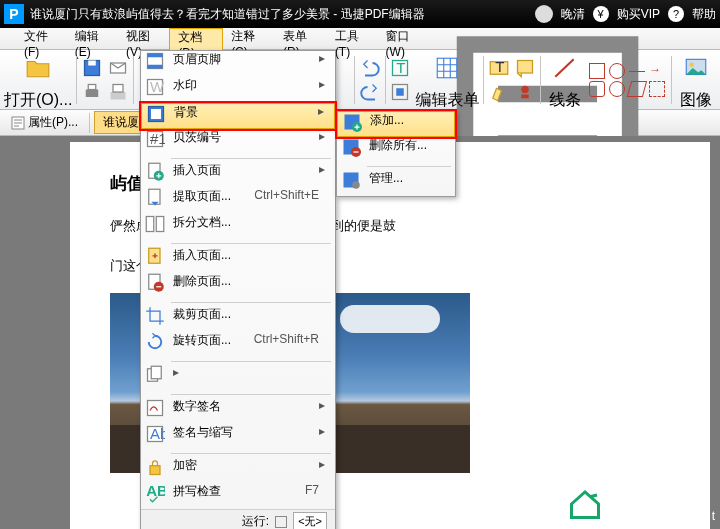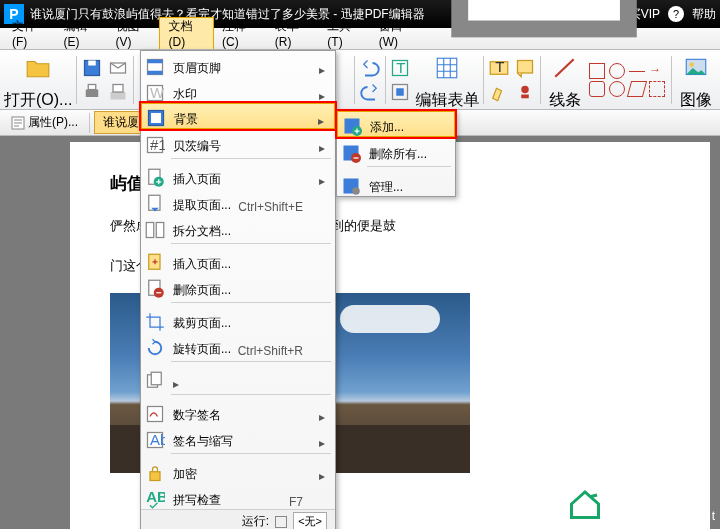--- a/index.html
+++ b/index.html
@@ -5,21 +5,21 @@
 *{box-sizing:border-box;margin:0;padding:0;font-family:"Microsoft YaHei","SimSun",sans-serif;font-size:12px}
 body{width:720px;height:529px;background:#fff;overflow:hidden;position:relative}
 .titlebar{height:28px;background:linear-gradient(#1a1a1a,#000);color:#fff;display:flex;align-items:center;padding:0 4px}
 .app-icon{width:20px;height:20px;background:#0099ff;display:flex;align-items:center;justify-content:center;color:#fff;font-size:14px;font-weight:bold;margin-right:6px}
 .title-text{flex:1;white-space:nowrap;overflow:hidden}
 .title-right{display:flex;align-items:center;gap:8px}
 .avatar{width:18px;height:18px;border-radius:50%;background:#ddd}
 .vip{color:#fff}
 .yen{width:16px;height:16px;border-radius:50%;background:#fff;color:#000;display:inline-flex;align-items:center;justify-content:center;font-size:11px}
 .help{width:16px;height:16px;border-radius:50%;background:#fff;color:#000;display:inline-flex;align-items:center;justify-content:center;font-size:11px}
-.menubar{height:22px;background:linear-gradient(#fafafa,#ececec);border-bottom:1px solid #b9b9b9;display:flex;align-items:flex-end;padding-left:4px}
+.menubar{height:22px;background:linear-gradient(#fafafa,#ececec);border-bottom:1px solid #b9b9b9;display:flex;align-items:flex-start;padding-left:16px}
 .menu-item{padding:0 8px;display:flex;align-items:center;cursor:pointer}
 .menu-item.active{background:#ffe9a8;border:1px solid #e5a500;border-bottom:none}
 .menu-right{margin-left:auto;display:flex;align-items:center;padding-right:6px;gap:4px}
 .toolbar{height:60px;background:linear-gradient(#fff,#edeef0);border-bottom:1px solid #b9b9b9;display:flex;align-items:center;padding:2px 4px;gap:4px}
 .tb-group{display:flex;flex-direction:column;align-items:center;gap:2px}
 .tb-big{width:40px;height:40px;display:flex;flex-direction:column;align-items:center;justify-content:center}
 .tb-big .ic{width:26px;height:26px}
 .tb-lbl{font-size:16px;white-space:nowrap}
 .tb-sep{width:1px;height:48px;background:#c5c5c5}
 .tb-col{display:flex;flex-direction:column;gap:2px}
@@ -37,26 +37,26 @@
 .doctab{background:#ffdd87;border:1px solid #d0a030;padding:2px 8px;display:flex;align-items:center;gap:4px}
 .doctab .x{margin-left:6px;opacity:.6}
 .content{position:absolute;top:136px;left:0;right:0;bottom:0;background:#7a7a7a}
 .page{position:absolute;left:70px;top:6px;right:10px;bottom:0;background:#fff;padding:30px 40px}
 .h1{font-size:17px;font-weight:bold;margin-bottom:18px}
 .para{font-size:13px;line-height:2;margin-bottom:14px}
 .photo{width:360px;height:180px;background:linear-gradient(180deg,#2b5a8a 0%,#4a7db5 35%,#6fa0cf 55%,#b5c9de 60%,#6b5842 62%,#3c332a 100%);position:relative;overflow:hidden}
 .cloud{position:absolute;background:rgba(255,255,255,.85);border-radius:40px}
 .roof{position:absolute;bottom:0;left:0;right:0;height:48px;background:#3a2f26}
 .dropdown{position:absolute;top:50px;left:140px;width:196px;background:linear-gradient(#fdfdfd,#f5f5f5);border:1px solid #9a9a9a;box-shadow:2px 2px 5px rgba(0,0,0,.3);z-index:10}
-.dd-item{display:flex;align-items:flex-end;height:26px;padding:0 8px 0 4px;position:relative}
+.dd-item{display:flex;align-items:flex-start;height:26px;padding:0 8px 0 4px;position:relative}
 .dd-item.hl{background:linear-gradient(#ffefb4,#ffe08a);border:1px solid #e5a500}
 .dd-item.redbox{outline:2px solid #ff0000}
 .dd-ic{width:20px;height:20px;margin-right:8px;display:flex;align-items:center;justify-content:center}
 .dd-txt{flex:1}
-.dd-sc{color:#555;margin-right:24px}
+.dd-sc{color:#555;margin-right:8px}
 .dd-arrow{width:8px;color:#555}
 .dd-sep{height:1px;background:#d0d0d0;margin:3px 4px 3px 30px}
 .dd-foot{height:24px;display:flex;align-items:center;justify-content:flex-end;padding:0 8px;gap:6px;border-top:1px solid #d0d0d0;background:#f0f0f0}
 .dd-sel{border:1px solid #aaa;padding:1px 4px;background:#fff;font-size:11px}
 .submenu{position:absolute;top:110px;left:336px;width:120px;background:linear-gradient(#fdfdfd,#f5f5f5);border:1px solid #9a9a9a;box-shadow:2px 2px 5px rgba(0,0,0,.3);z-index:11}
 .submenu .dd-item{height:26px}
 .watermark{position:absolute;right:4px;bottom:6px;display:flex;align-items:center;gap:6px;color:#fff;z-index:20}
 .wm-ic{width:36px;height:36px;background:#fff;border-radius:4px;display:flex;align-items:center;justify-content:center;color:#2c7;font-size:22px}
 .wm-txt{font-size:18px;font-weight:bold;letter-spacing:2px}
 svg{width:100%;height:100%}

